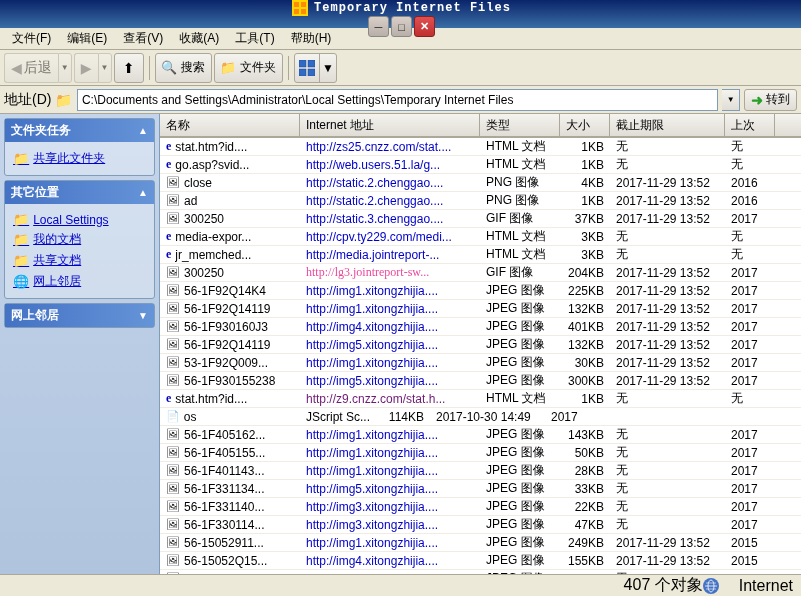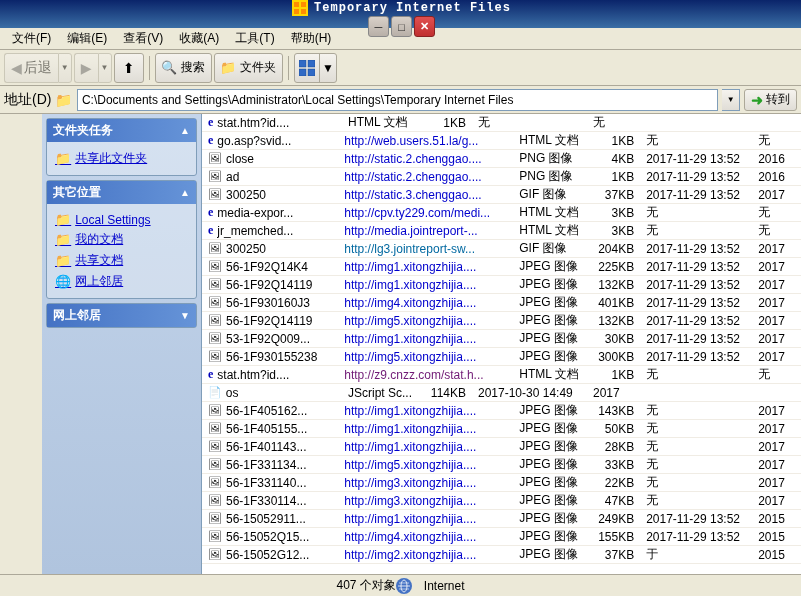--- a/index.html
+++ b/index.html
@@ -96,21 +96,20 @@
       border-radius: 3px;
       height: 22px; padding: 0 6px;
       cursor: pointer; font-size: 12px;
     }
     .go-arrow { color: #28a028; font-size: 14px; font-weight: bold; }
     
     
     .main-layout {
       display: flex;
       height: calc(596px - 28px - 22px - 36px - 28px - 22px);
-      margin-left: 42px;
     }
     
     
     .sidebar {
       width: 160px;
       background: linear-gradient(to bottom, #C4D5EB 0%, #B0C4DE 100%);
       border-right: 1px solid #7F9DB9;
       overflow: hidden;
     }
     .sidebar-section {
@@ -187,26 +186,26 @@
     .file-cell-type { width: 80px; }
     .file-cell-size { width: 50px; text-align: right; justify-content: flex-end; }
     .file-cell-expire { width: 115px; }
     .file-cell-last { width: 50px; }
     
     
     .statusbar {
       height: 22px;
       background: #ECE9D8;
       border-top: 1px solid #ACA899;
-      display: flex; align-items: center; justify-content: center;
+      display: flex; align-items: center; justify-content: flex-end;
       padding: 0 8px;
-      font-size: 12px;
+      font-size: 16px;
     }
     .statusbar-right { display: flex; align-items: center; gap: 6px; }
-    .statusbar-zone { display: flex; align-items: center; gap: 12px; }
+    .statusbar-zone { display: flex; align-items: center; gap: 20px; }
     .zone-icon { width: 16px; height: 16px; background: #4472C4; border-radius: 50%; display: flex; align-items: center; justify-content: center; font-size: 9px; color: white; }
     
     
     ::-webkit-scrollbar { width: 16px; }
     ::-webkit-scrollbar-track { background: #f0ece4; }
     ::-webkit-scrollbar-thumb { background: linear-gradient(to right, #c8c0b8, #a8a098); border: 1px solid #888; }
     
     .toolbar-back { display: flex; align-items: center; }
     .back-main { 
       height: 30px; padding: 0 6px;
@@ -374,26 +373,35 @@
     <div class="sidebar-section">
       <div class="sidebar-section-header">
         <span>网上邻居</span>
         <span class="chevron">▼</span>
       </div>
     </div>
 
   </div>
 
   <div class="filelist-container">
+    <div class="filelist-header">
+      <div class="col-header col-name">名称</div>
+      <div class="col-header col-url">Internet 地址</div>
+      <div class="col-header col-type">类型</div>
+      <div class="col-header col-size">大小</div>
+      <div class="col-header col-expire">截止期限</div>
+      <div class="col-header col-last">上次</div>
+    </div>
     <div class="filelist-body" id="filelist-body">
     <div class="file-row">
     <div class="file-cell file-cell-name">
       <span style="color:#0000BB;font-weight:bold;font-size:12px;font-family:serif;">e</span>
       <span style="overflow:hidden;text-overflow:ellipsis;white-space:nowrap;">stat.htm?id....</span>
     </div>
+    <div class="file-cell file-cell-url" style="color:#0000CC;">http://zs25.cnzz.com/stat....</div>
     <div class="file-cell file-cell-type">HTML 文档</div>
     <div class="file-cell file-cell-size">1KB</div>
     <div class="file-cell file-cell-expire">无</div>
     <div class="file-cell file-cell-last">无</div>
   </div>
         <div class="file-row">
     <div class="file-cell file-cell-name">
       <span style="color:#0000BB;font-weight:bold;font-size:12px;font-family:serif;">e</span>
       <span style="overflow:hidden;text-overflow:ellipsis;white-space:nowrap;">go.asp?svid...</span>
     </div>
@@ -456,21 +464,21 @@
     <div class="file-cell file-cell-type">HTML 文档</div>
     <div class="file-cell file-cell-size">3KB</div>
     <div class="file-cell file-cell-expire">无</div>
     <div class="file-cell file-cell-last">无</div>
   </div>
         <div class="file-row">
     <div class="file-cell file-cell-name">
       <span style="font-size:11px;">🖼</span>
       <span style="overflow:hidden;text-overflow:ellipsis;white-space:nowrap;">300250</span>
     </div>
-    <div class="file-cell file-cell-url" style="color:#0369a1;">http://lg3.jointreport-sw...</div>
+    <div class="file-cell file-cell-url" style="color:#ec4899;font-family:Liberation Serif, serif;">http://lg3.jointreport-sw...</div>
     <div class="file-cell file-cell-type">GIF 图像</div>
     <div class="file-cell file-cell-size">204KB</div>
     <div class="file-cell file-cell-expire">2017-11-29 13:52</div>
     <div class="file-cell file-cell-last">2017</div>
   </div>
         <div class="file-row">
     <div class="file-cell file-cell-name">
       <span style="font-size:11px;">🖼</span>
       <span style="overflow:hidden;text-overflow:ellipsis;white-space:nowrap;">56-1F92Q14K4</span>
     </div>

